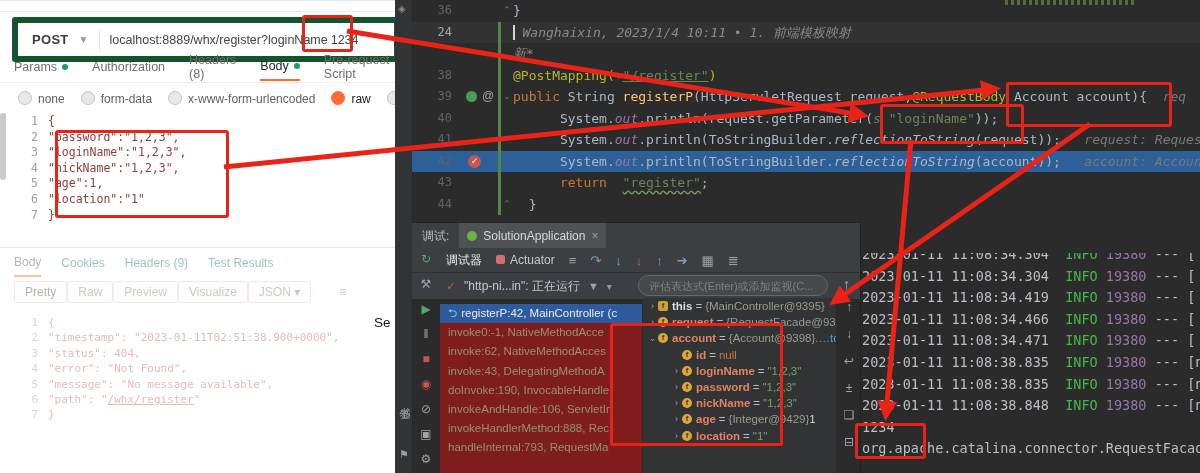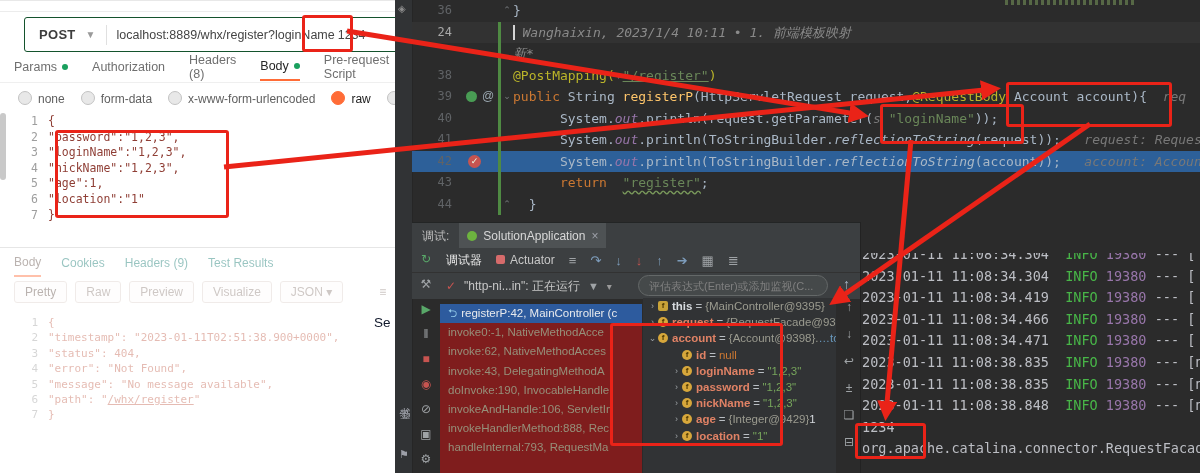--- a/index.html
+++ b/index.html
@@ -5,22 +5,22 @@
   html,body{margin:0;padding:0;background:#888;}
   #app{position:relative;width:1200px;height:473px;overflow:hidden;background:#2b2b2b;
        font-family:"Liberation Sans","DejaVu Sans",sans-serif;}
   .abs{position:absolute;}
   .mono{font-family:"DejaVu Sans Mono","Liberation Mono",monospace;}
   pre,.pre{white-space:pre;margin:0;}
 
   
   #pm{left:0;top:0;width:395px;height:473px;background:#ffffff;border-top:1px solid #e8e8e8;}
   #pm-topline{left:0;top:10px;width:395px;height:1px;background:#ececec;}
-  #pm-urlrow{left:12px;top:16px;width:376px;height:33px;border:1px solid #14532d;border-radius:3px;
-             background:#fff;display:flex;align-items:center;margin-left:12px;}
+  #pm-urlrow{left:12px;top:16px;width:376px;height:33px;border:6px solid #14532d;border-radius:3px;
+             background:#fff;display:flex;align-items:center;}
   #pm-method{font-size:13px;font-weight:bold;color:#3d3d3d;padding:0 10px 0 14px;letter-spacing:.3px;}
   .chev{color:#9a9a9a;font-size:10px;}
   #pm-url-sep{width:1px;height:20px;background:#e0e0e0;margin-right:10px;}
   #pm-url{font-size:12.5px;color:#444;}
   #pm-url-boxed{font-size:12.5px;color:#444;padding:0 3px;}
   .row-tabs{left:14px;top:58px;height:22px;display:flex;gap:24px;font-size:12.5px;color:#6f6f6f;}
   .pm-tab{display:flex;align-items:center;gap:5px;padding-bottom:6px;}
   .pm-tab.active{color:#262626;border-bottom:2px solid #ff6c37;}
   .dot{width:6px;height:6px;border-radius:50%;background:#1aa05e;display:inline-block;}
   #pm-tabline{left:0;top:81px;width:395px;height:1px;background:#efefef;}
@@ -30,21 +30,21 @@
   .mode{white-space:nowrap;}
   .mode.sel{color:#212121;}
   #pm-body{left:0;top:113px;width:380px;}
   .code-row{display:flex;height:15.6px;font-size:11.5px;line-height:15.6px;}
   .code-row .ln{width:38px;text-align:right;padding-right:10px;color:#9e9e9e;}
   .code-row .ct{color:#8f3e35;}
   #pm-divider{left:0;top:246px;width:395px;height:1px;background:#e6e6e6;}
   #pm-resp{left:0;top:252px;width:395px;height:221px;opacity:.42;}
   .rtab{display:flex;align-items:center;gap:5px;padding-bottom:7px;color:#0f766e;}
   .rtab.active{color:#5c4a42;border-bottom:2px solid #ff6c37;}
-  #pm-views{left:14px;top:28px;display:flex;gap:8px;align-items:center;font-size:12px;color:#8d7d76;}
+  #pm-views{left:14px;top:28px;display:flex;align-items:center;font-size:12px;color:#8d7d76;}
   .pillbtn{border:1px solid #ddd0cb;border-radius:3px;padding:3px 10px;background:#fdfcfc;}
   .pillbtn.active{color:#5c4a42;}
   #pm-respbody .code-row .ct{color:#c2604c;}
   #pm-respbody .code-row{height:15.4px;font-size:11px;line-height:15.4px;}
   .u{text-decoration:underline;}
   #pm-scroll{left:0;top:112px;width:6px;height:67px;border-radius:3px;background:#c9c9c9;}
   #pm-send{left:374px;top:314px;font-size:13.5px;color:#0f172a;}
 
   
   #ide{left:395px;top:0;width:805px;height:473px;background:#2b2b2b;}

